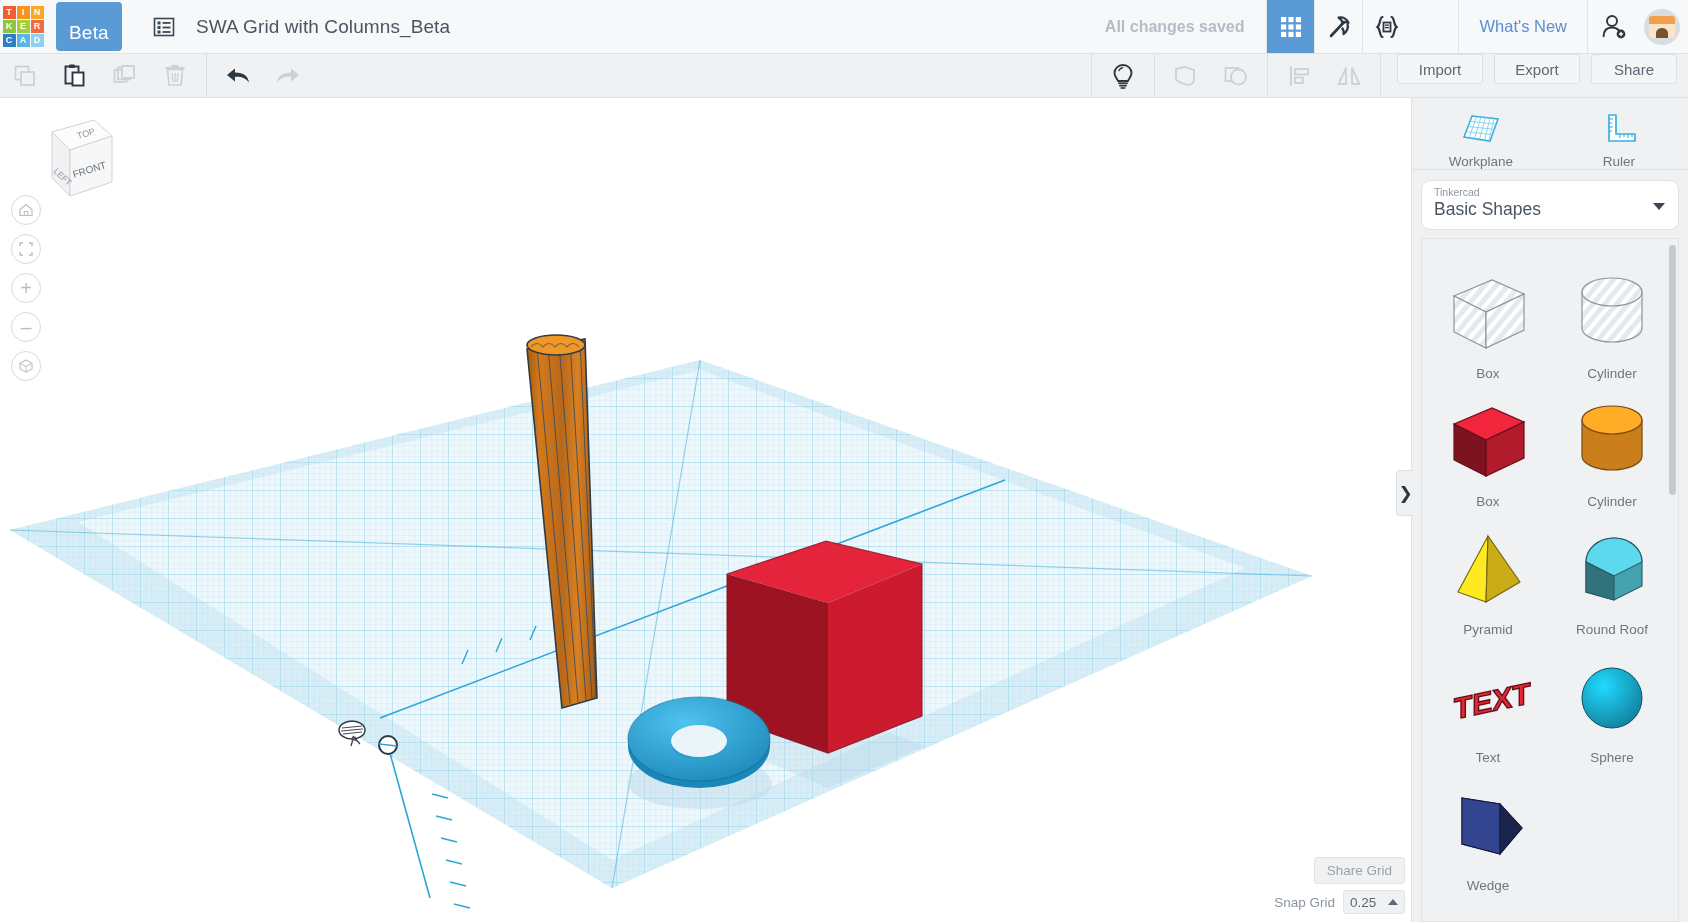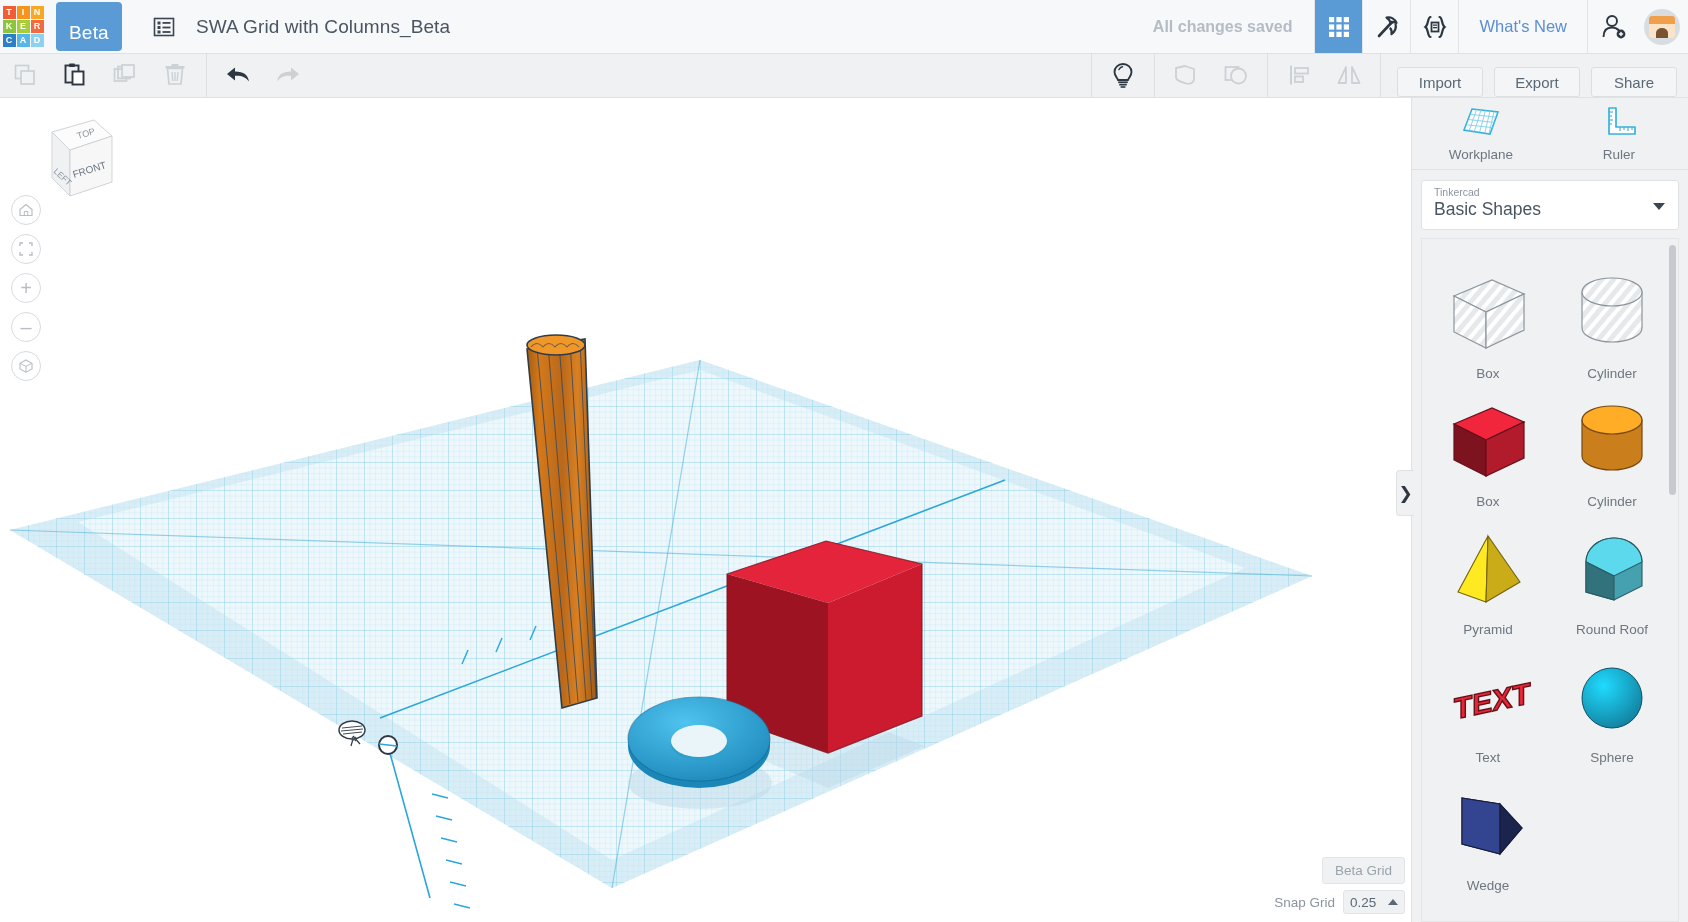--- a/index.html
+++ b/index.html
@@ -56,21 +56,21 @@
   }
   .hdr-btn {
     width: 48px; display: flex; align-items: center; justify-content: center;
     border-left: 1px solid #e2e5e8;
     cursor: pointer;
   }
   .hdr-btn.active { background: #5b9bd5; }
   .whats-new {
     display: flex; align-items: center; padding: 0 20px;
     border-left: 1px solid #e2e5e8;
-    color: #5b8fd0; font-size: 16.5px; cursor: pointer;
+    color: #5b8fd0; font-size: 16.5px; cursor: pointer; margin-left: 48px;
   }
   .avatar-wrap {
     display: flex; align-items: center; padding: 0 8px 0 4px;
     border-left: 1px solid #e2e5e8;
   }
   .avatar {
     width: 36px; height: 36px; border-radius: 50%;
     background: #d8dde2;
     display: flex; align-items: center; justify-content: center;
     margin-left: 8px;
@@ -84,21 +84,21 @@
     content: ''; position: absolute; left: 7px; bottom: 0;
     width: 12px; height: 10px; border-radius: 50% 50% 0 0;
     background: #7a5230;
   }
 
   
   .toolbar {
     position: absolute; top: 54px; left: 0; width: 1688px; height: 44px;
     background: #f0f1f2;
     border-bottom: 1px solid #dfe2e5;
-    display: flex; align-items: flex-end;
+    display: flex; align-items: flex-start;
   }
   .tb-btn {
     width: 50px; height: 44px;
     display: flex; align-items: center; justify-content: center;
     cursor: pointer;
   }
   .tb-sep { width: 1px; height: 44px; background: #dcdfe2; margin: 0 6px; }
   .tb-spacer { flex: 1; }
   .tb-textbtn {
     min-width: 86px; height: 30px; margin-right: 11px;
@@ -154,26 +154,26 @@
   .sidebar {
     position: absolute; top: 98px; right: 0; width: 277px; height: 824px;
     background: #f0f1f2; border-left: 1px solid #dfe2e5;
     display: flex; flex-direction: column;
   }
   .sb-tools {
     display: flex; height: 72px; border-bottom: 1px solid #dfe2e5;
   }
   .sb-tool {
     flex: 1; display: flex; flex-direction: column;
-    align-items: center; justify-content: center; gap: 4px; cursor: pointer;
+    align-items: center; justify-content: flex-end; gap: 4px; cursor: pointer;
   }
   .sb-tool-label { color: #6d7781; font-size: 13.5px; }
   .sb-dropdown {
     margin: 10px 9px 8px; height: 50px;
-    background: #fff; border: 1px solid #dfe2e5; border-radius: 3px;
+    background: #fff; border: 1px solid #dfe2e5; border-radius: 9px;
     padding: 5px 12px; position: relative; cursor: pointer;
   }
   .sb-dd-top { color: #8c959e; font-size: 10.5px; }
   .sb-dd-main { color: #4a5562; font-size: 17.5px; margin-top: 1px; }
   .sb-dd-caret {
     position: absolute; right: 13px; top: 22px;
     width: 0; height: 0; border-left: 6px solid transparent;
     border-right: 6px solid transparent; border-top: 7px solid #3b4650;
   }
   .sb-shapes-wrap {
@@ -522,21 +522,21 @@
     <div class="navbtn" style="top:175px;font-size:20px;line-height:1">+</div>
     <div class="navbtn" style="top:214px;font-size:20px;line-height:1">–</div>
     <div class="navbtn" style="top:253px">
       <svg width="18" height="18" viewBox="0 0 18 18">
         <polygon points="9,3 15,6.3 15,12 9,15.2 3,12 3,6.3" fill="none" stroke="#b9bec4" stroke-width="1.1"></polygon>
         <path d="M3 6.3 L9 9.4 L15 6.3 M9 9.4 L9 15.2" fill="none" stroke="#b9bec4" stroke-width="1"></path>
       </svg>
     </div>
 
     <div class="grid-controls">
-      <div class="edit-grid-btn">Beta Grid</div>
+      <div class="edit-grid-btn">Share Grid</div>
       <div class="snap-row">
         <span class="snap-label">Snap Grid</span>
         <div class="snap-select">
           <span>0.25</span>
           <span style="width:0;height:0;border-left:5px solid transparent;border-right:5px solid transparent;border-bottom:6px solid #5b6876;"></span>
         </div>
       </div>
     </div>
   </div>
 

